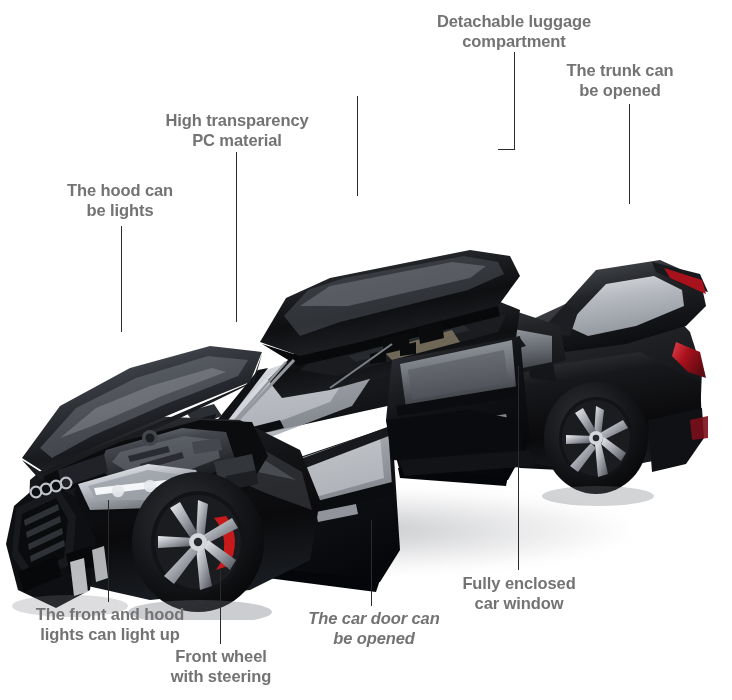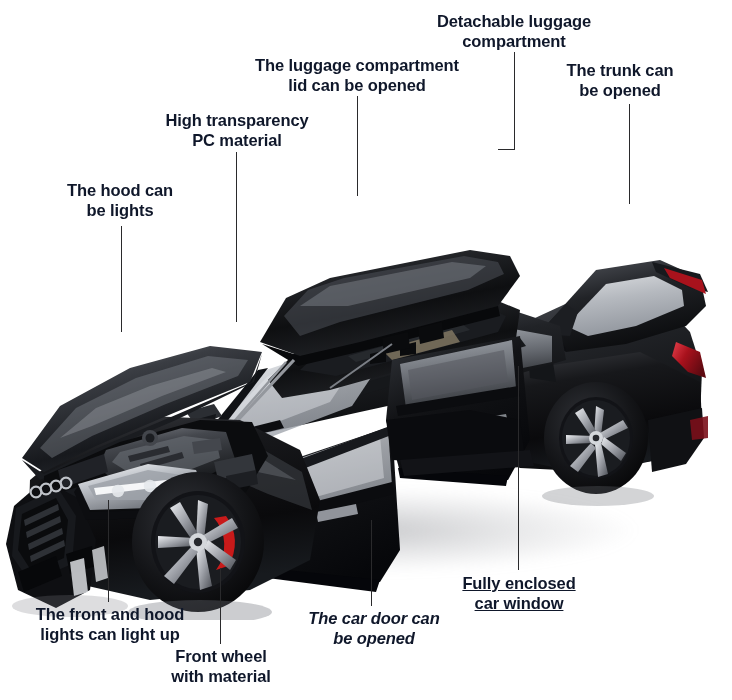--- a/index.html
+++ b/index.html
@@ -13,21 +13,21 @@
     width: 732px;
     height: 700px;
     background: #ffffff;
     overflow: hidden;
     font-family: "Liberation Sans", "DejaVu Sans", sans-serif;
   }
 
   
   .callout {
     position: absolute;
-    color: #0f172a;
+    color: #737373;
     font-weight: bold;
     font-size: 16.5px;
     line-height: 1.24;
     text-align: center;
     letter-spacing: -0.1px;
     white-space: pre-line;
     user-select: none;
   }
 
   
@@ -344,34 +344,32 @@
     <div class="leader v" style="left:371px; top:520px; height:86px;"></div>
     <div class="leader v" style="left:518px; top:366px; height:204px;"></div>
   </div>
 
   <div class="callout" style="left:40px; top:180px; width:160px;">The hood can
 be lights</div>
 
   <div class="callout" style="left:148px; top:110px; width:178px;">High transparency
 PC material</div>
 
-  <div class="callout" style="left:232px; top:55px; width:250px;">The luggage compartment
-lid can be opened</div>
 
   <div class="callout" style="left:424px; top:11px; width:180px;">Detachable luggage
 compartment</div>
 
   <div class="callout" style="left:550px; top:60px; width:140px;">The trunk can
 be opened</div>
 
   <div class="callout" style="left:22px; top:604px; width:176px;">The front and hood
 lights can light up</div>
 
   <div class="callout" style="left:158px; top:646px; width:126px;">Front wheel
-with material</div>
+with steering</div>
 
   <div class="callout" style="left:297px; top:608px; width:154px;font-style:italic;">The car door can
 be opened</div>
 
-  <div class="callout" style="left:456px; top:573px; width:126px;text-decoration:underline;">Fully enclosed
+  <div class="callout" style="left:456px; top:573px; width:126px;">Fully enclosed
 car window</div>
 
 </div>
 
 </body></html>

